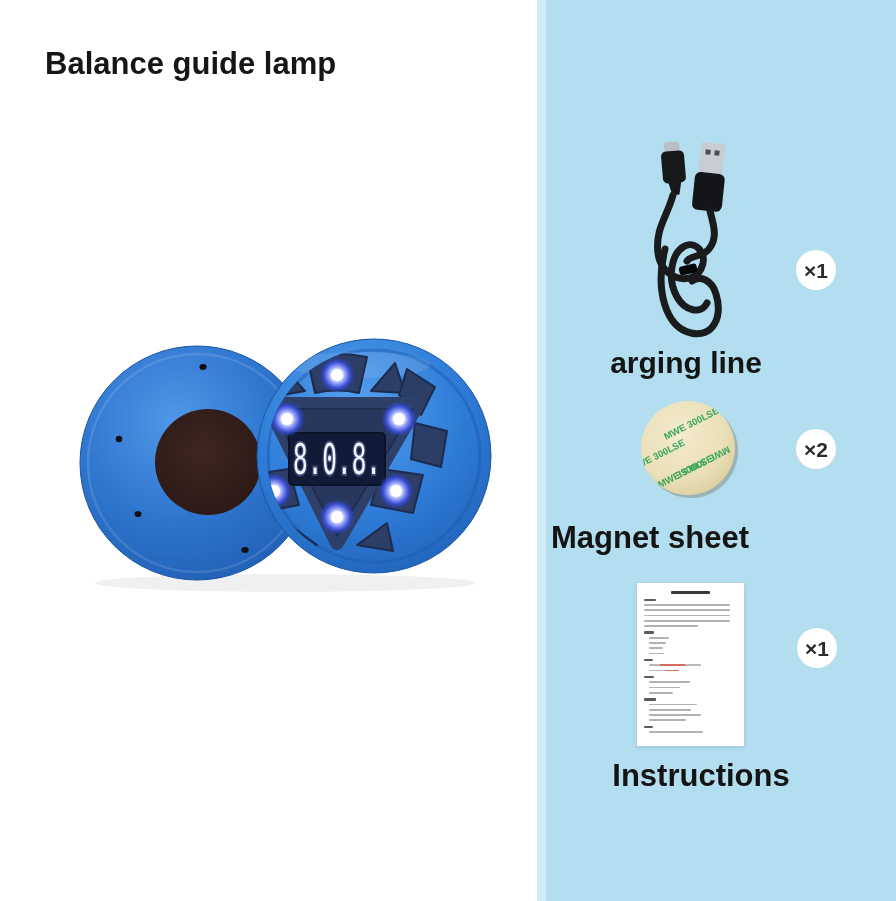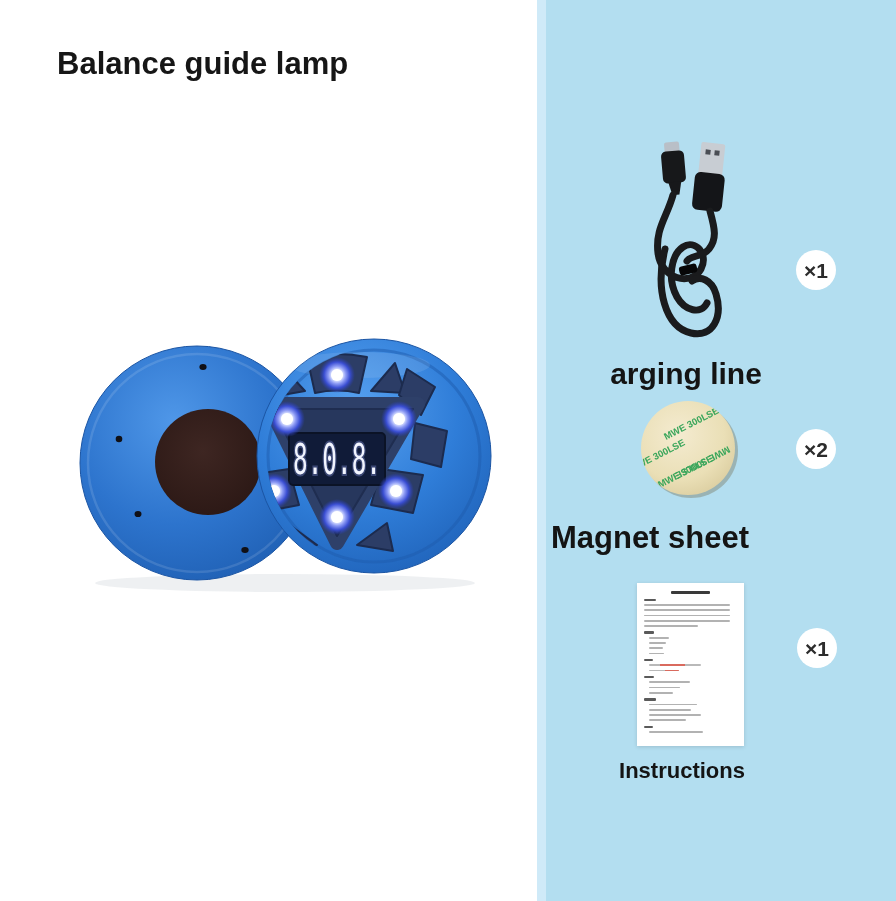--- a/index.html
+++ b/index.html
@@ -1,18 +1,18 @@
 <!DOCTYPE html>
 <html><head>
 <meta charset="utf-8">
 <style>
   html,body{margin:0;padding:0;background:#fff;}
   .page{position:relative;width:896px;height:901px;background:#ffffff;overflow:hidden;
         font-family:"Liberation Sans",sans-serif;}
-  .title{position:absolute;left:57px;top:46px;margin:0;font-size:31px;font-weight:600;
+  .title{position:absolute;left:45px;top:46px;margin:0;font-size:31px;font-weight:600;
          color:#161616;letter-spacing:0px;}
   .panel{position:absolute;left:537px;top:0;width:359px;height:901px;background:#b3def0;}
   .panel-edge{position:absolute;left:0;top:0;width:9px;height:901px;background:#cfeaf8;}
   .acc-label{position:absolute;transform:translateX(-50%);white-space:nowrap;
              font-size:30px;font-weight:600;color:#141414;line-height:1;}
   .badge{position:absolute;width:40px;height:40px;border-radius:50%;background:#ffffff;
          display:flex;align-items:center;justify-content:center;}
   .badge span{font-size:21px;font-weight:600;color:#2c2c2c;line-height:1;}
   .art{position:absolute;}
   .paper{position:absolute;left:637px;top:583px;width:107px;height:163px;background:#ffffff;
@@ -147,21 +147,21 @@
     <g fill="none" stroke="#1a1b1d" stroke-width="7" stroke-linecap="round">
       <path d="M30,58 C24,80 12,92 15,116 C18,142 48,150 58,132 C66,117 52,102 40,110 C28,118 24,142 34,160 C42,174 58,178 64,166"></path>
       <path d="M67,74 C72,92 74,102 66,112 C60,120 48,118 44,124"></path>
       <path d="M22,112 C12,152 22,190 48,196 C70,201 80,180 73,157 C69,143 57,138 49,144"></path>
     </g>
     <rect x="36" y="128" width="18" height="9" rx="3" fill="#060607" transform="rotate(-14 45 132)"></rect>
   </svg>
   <div class="badge" style="left:796px;top:250px">
     <span>×1</span>
   </div>
-  <div class="acc-label" style="left:686px;top:359px">arging line</div>
+  <div class="acc-label" style="left:686px;top:348px">arging line</div>
 
   <svg class="art" style="left:638px;top:396px" width="102" height="108" viewBox="0 0 102 108">
     <defs>
       <clipPath id="magclip">
           <circle cx="50" cy="52" r="47"></circle>
         </clipPath>
       <radialGradient id="maggrad" cx="40%" cy="35%" r="75%">
         <stop offset="0%" stop-color="#f4ebd0"></stop>
           <stop offset="65%" stop-color="#eadfb6"></stop>
         <stop offset="100%" stop-color="#d9cb9d"></stop>
@@ -209,15 +209,15 @@
         <div class="ln" style="width: 46%; height: 1.7px; margin: 0px 0px 3.6px 5%; background: rgb(178, 178, 178);"></div>
         <div class="ln" style="width: 56%; height: 1.7px; margin: 0px 0px 3.6px 5%; background: rgb(178, 178, 178);"></div>
         <div class="ln" style="width: 40%; height: 1.7px; margin: 0px 0px 3.6px 5%; background: rgb(178, 178, 178);"></div>
         <div class="ln" style="width: 10%; height: 2.5px; margin: 4.5px 0px 3px; background: rgb(90, 90, 90);"></div>
         <div class="ln" style="width: 58%; height: 1.7px; margin: 0px 0px 3.6px 5%; background: rgb(178, 178, 178);"></div>
       </div>
   </div>
   <div class="badge" style="left:797px;top:628px">
     <span>×1</span>
   </div>
-  <div class="acc-label" style="left:682px;top:760px;font-size:22px">Instructions</div>
+  <div class="acc-label" style="left:701px;top:760px;font-size:31px">Instructions</div>
 
 </div>
 
 </body></html>

